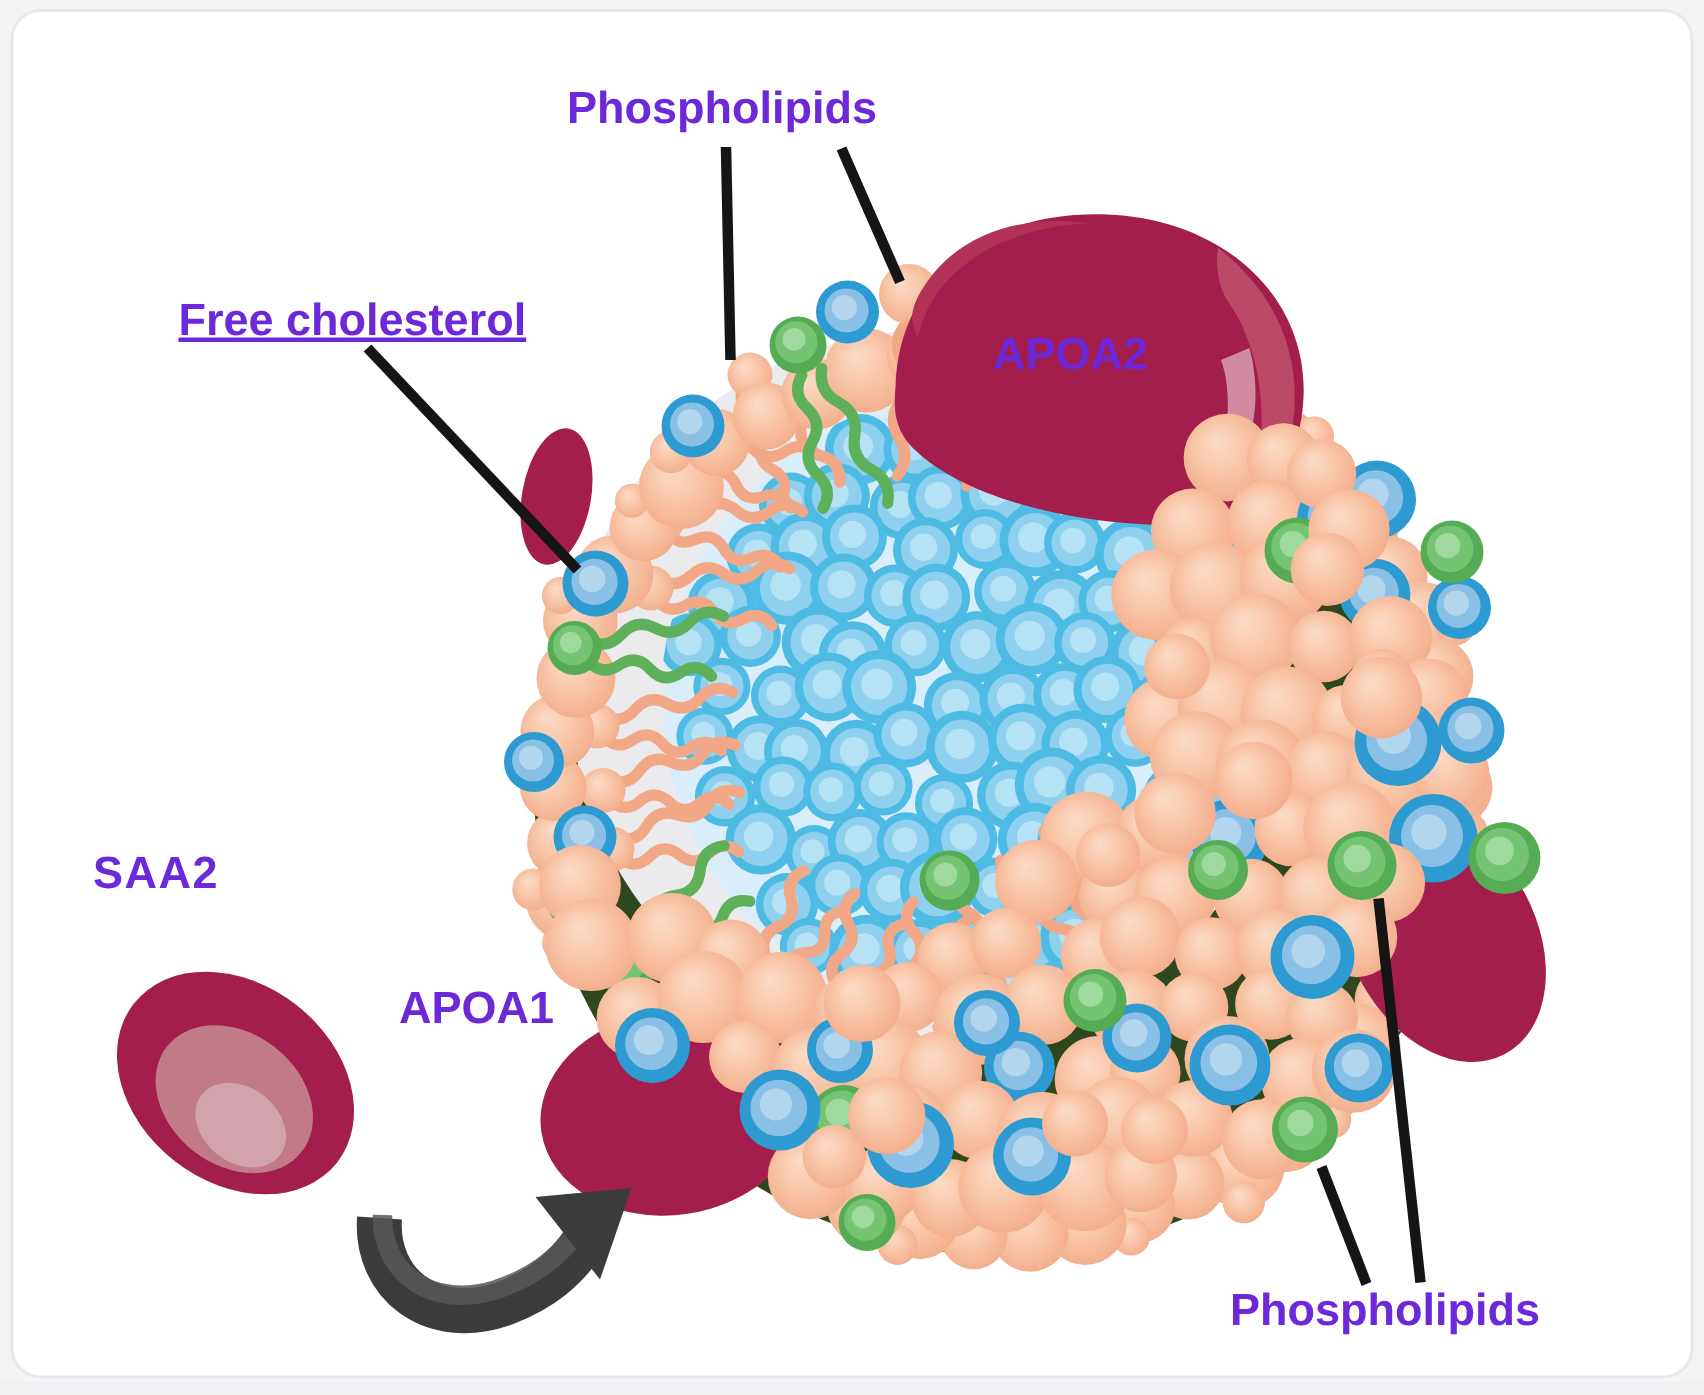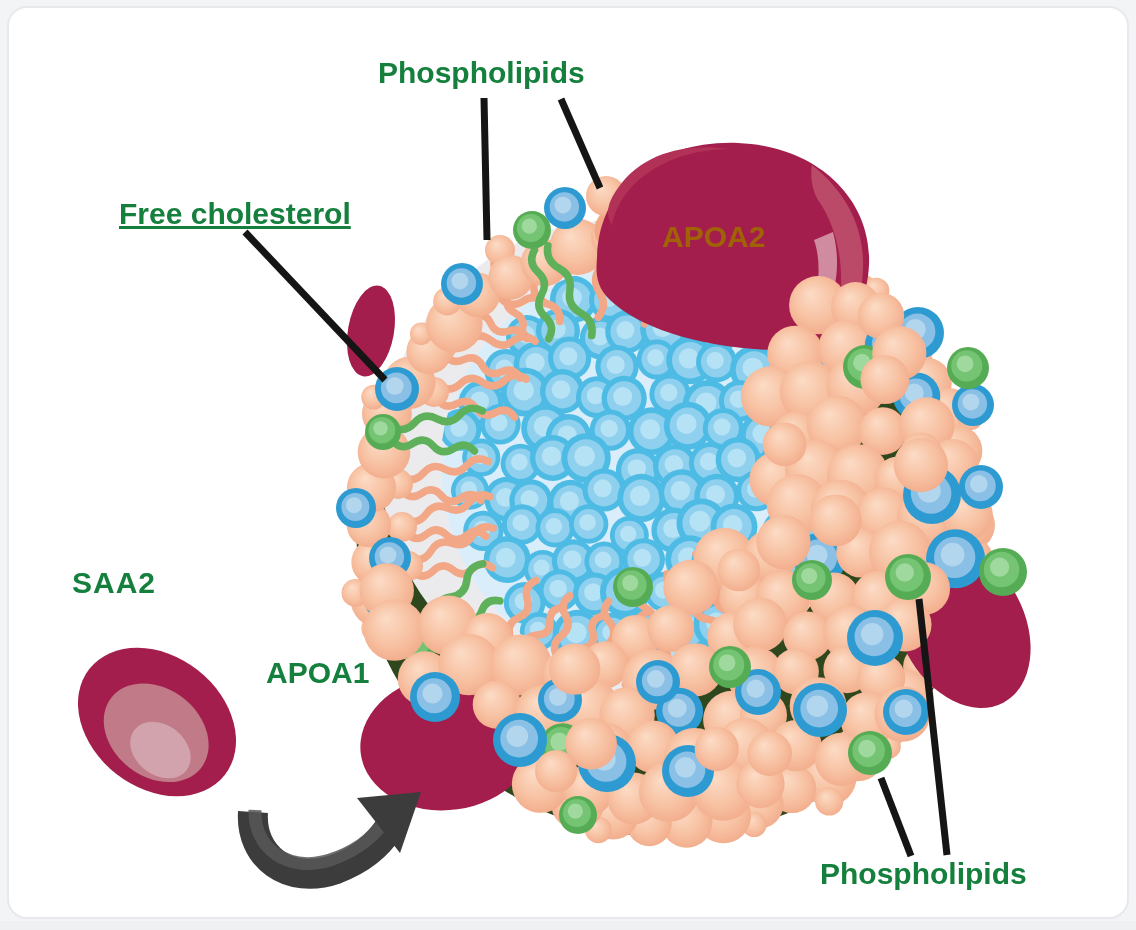--- a/index.html
+++ b/index.html
@@ -11,27 +11,27 @@
   .card{
     position:absolute;left:7px;top:6px;right:7px;bottom:11px;
     background:#ffffff;border:2px solid #e9e9ed;border-radius:20px;
   }
   .bottom-strip{
     position:absolute;left:0;right:0;bottom:0;height:9px;background:#eef0f2;
   }
   svg.scene{position:absolute;left:0;top:0;}
   .label{
     position:absolute;font-weight:bold;font-size:30px;line-height:1.1;
-    color:#15803d;white-space:nowrap;letter-spacing:0px;
+    color:#6d28d9;white-space:nowrap;letter-spacing:0px;
   }
-  .label--light{color:#a16207;}
+  .label--light{color:#6d28d9;}
   .lbl-phospholipids{left:378px;top:56px;}
   .lbl-free-cholesterol{left:119px;top:197px;text-decoration:underline;}
   .lbl-apoa2{left:662px;top:220px;}
-  .lbl-saa2{left:72px;top:566px;letter-spacing:1px;}
+  .lbl-saa2{left:62px;top:566px;letter-spacing:1px;}
   .lbl-apoa1{left:266px;top:656px;}
   .lbl-plasmalogens{left:820px;top:857px;}
 </style>
 </head>
 <body>
 
 <div class="card"></div>
 
 <svg class="scene" width="1136" height="930" viewBox="0 0 1136 930">
   <defs>

